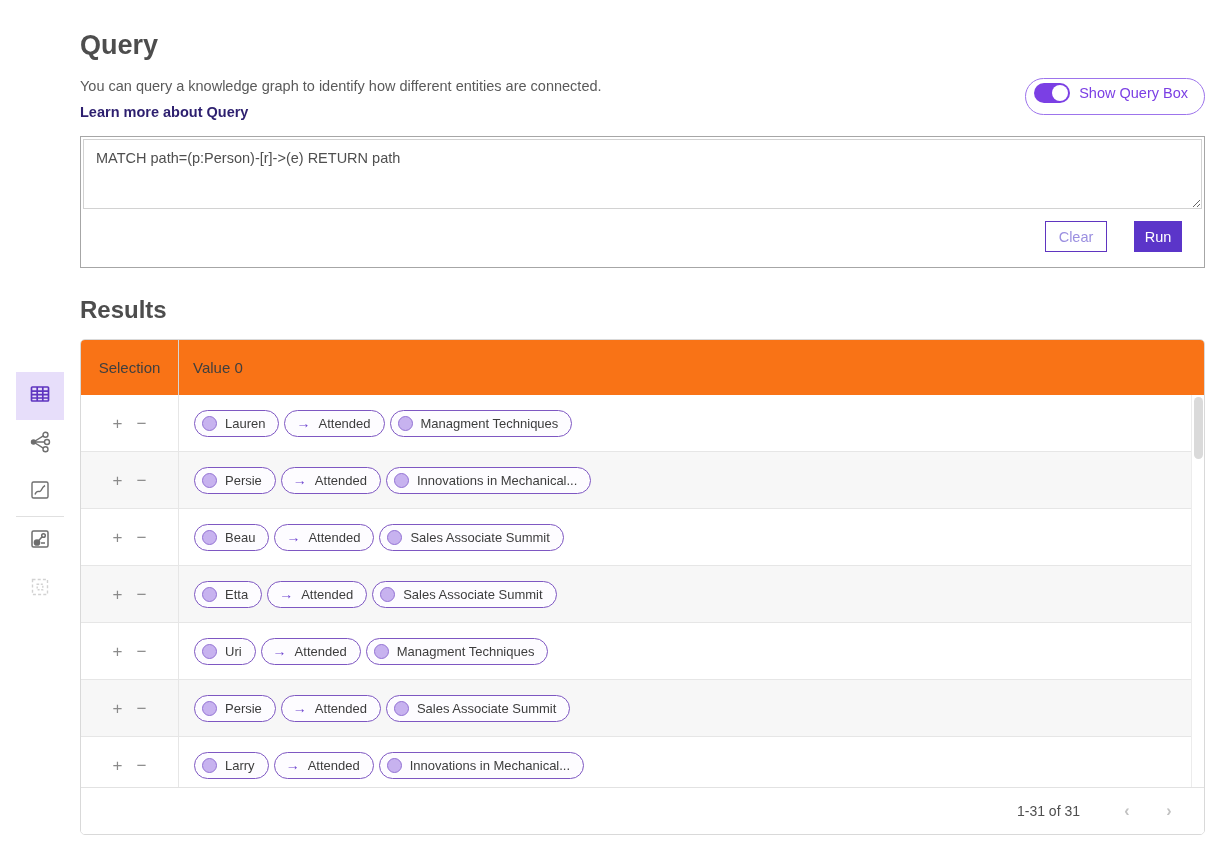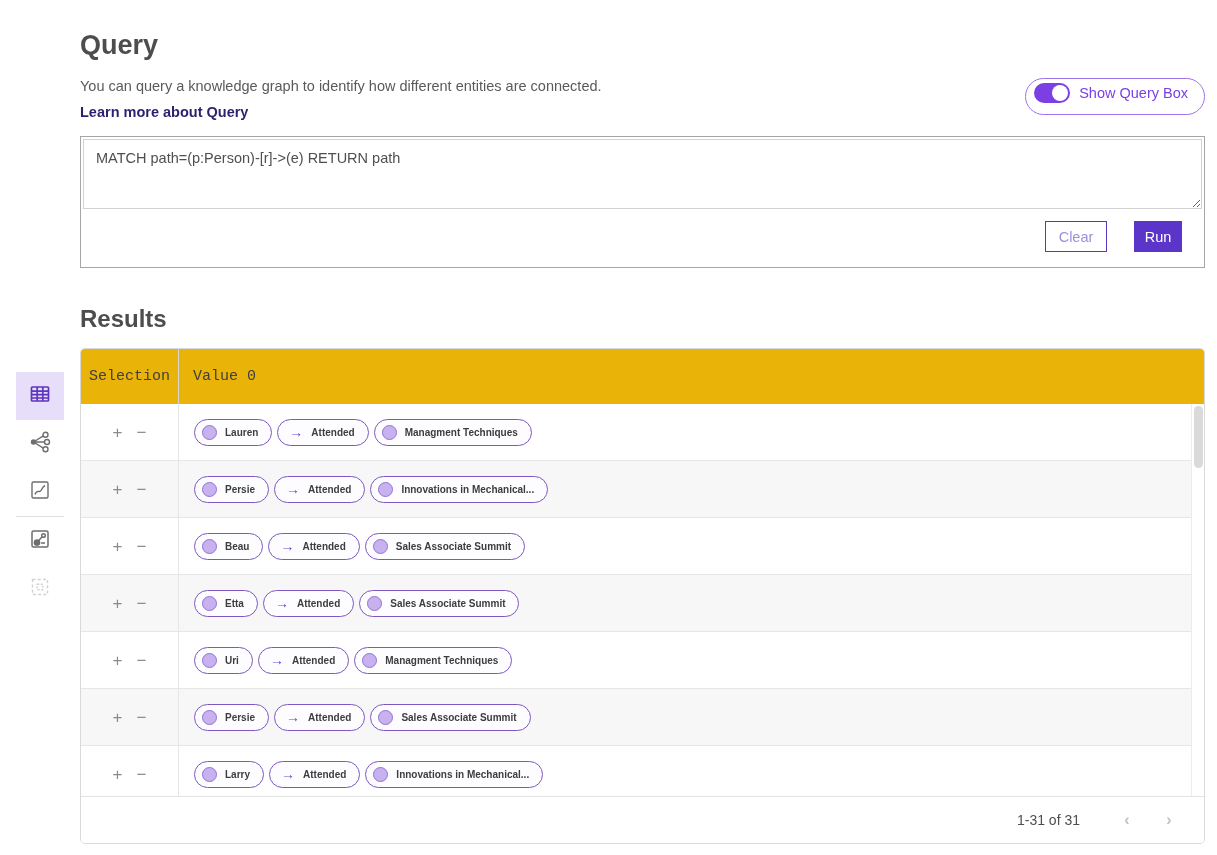--- a/index.html
+++ b/index.html
@@ -52,24 +52,24 @@
     border: 1px solid #d2d2d2; padding: 10px 12px;
     font-family: "Liberation Sans", sans-serif; font-size: 14.5px; color: #4f4f4f;
     resize: both; outline: none; background: #fff;
   }
   .query-actions { display: flex; justify-content: flex-end; align-items: center; gap: 12px; padding: 10px 22px 15px; }
   .btn { height: 31px; font-family: "Liberation Sans", sans-serif; font-size: 14.5px; cursor: pointer; border-radius: 0; margin-left: 15px; }
   .btn-clear { width: 62px; background: #fff; border: 1px solid #5f35c0; color: #9b8fe0; }
   .btn-run   { width: 48px; background: #5b35c9; border: 1px solid #5b35c9; color: #fff; }
 
   
-  .results-title { margin: 37px 0 0; font-size: 24px; font-weight: 700; color: #4d4d4d; }
+  .results-title { margin: 28px 0 0; font-size: 24px; font-weight: 700; color: #4d4d4d; }
 
   .table-card { margin-top: 15px; border: 1px solid #d9d9d9; border-radius: 5px; overflow: hidden; background: #fff; }
-  .thead { display: flex; background: #eab308; height: 55px; font-family: Liberation Mono, monospace; }
+  .thead { display: flex; background: #f97316; height: 55px; }
   .th-selection {
     width: 98px; flex: none; display: flex; align-items: center; justify-content: center;
     font-size: 15px; color: #3f3f3f; border-right: 1px solid #d6d6d6;
   }
   .th-value { display: flex; align-items: center; padding-left: 14px; font-size: 15px; color: #3f3f3f; }
 
   .tbody { position: relative; height: 392px; overflow: hidden; }
   .trow { display: flex; height: 57px; background: #fff; border-bottom: 1px solid #e6e6e6; }
   .trow.alt { background: #f7f7f7; }
   .sel-cell {
@@ -80,21 +80,21 @@
   .val-cell { flex: 1; display: flex; align-items: center; gap: 5px; padding-left: 15px; overflow: hidden; }
 
   .pill {
     display: inline-flex; align-items: center; gap: 8px; flex: none;
     height: 27px; padding: 0 13px 0 7px;
     border: 1.5px solid #7e57c2; border-radius: 14px;
     background: #fdfcff; cursor: pointer;
   }
   .dot { width: 15px; height: 15px; border-radius: 50%; background: #c7b2ef; border: 1px solid #9372d4; flex: none; }
   .arrow { color: #6d43cf; font-size: 14px; margin-left: 4px; }
-  .plabel { font-size: 10px; color: #3d3d3d; white-space: nowrap; font-weight: bold; }
+  .plabel { font-size: 13px; color: #3d3d3d; white-space: nowrap; }
 
   .vscrollbar { position: absolute; top: 0; right: 0; width: 13px; height: 100%; background: #fff; border-left: 1px solid #ececec; }
   .vthumb { position: absolute; top: 2px; left: 2px; width: 9px; height: 62px; background: #dadada; border-radius: 5px; cursor: grab; }
 
   .tfoot { display: flex; justify-content: flex-end; align-items: center; height: 47px; border-top: 1px solid #e2e2e2; background: #fff; padding-right: 14px; }
   .range-label { font-size: 14px; color: #4f4f4f; margin-right: 26px; }
   .page-btn { background: none; border: none; width: 42px; color: #c2c2c2; font-size: 16px; font-weight: 700; cursor: pointer; font-family: "Liberation Sans", sans-serif; }
 </style>
 </head>
 <body>

